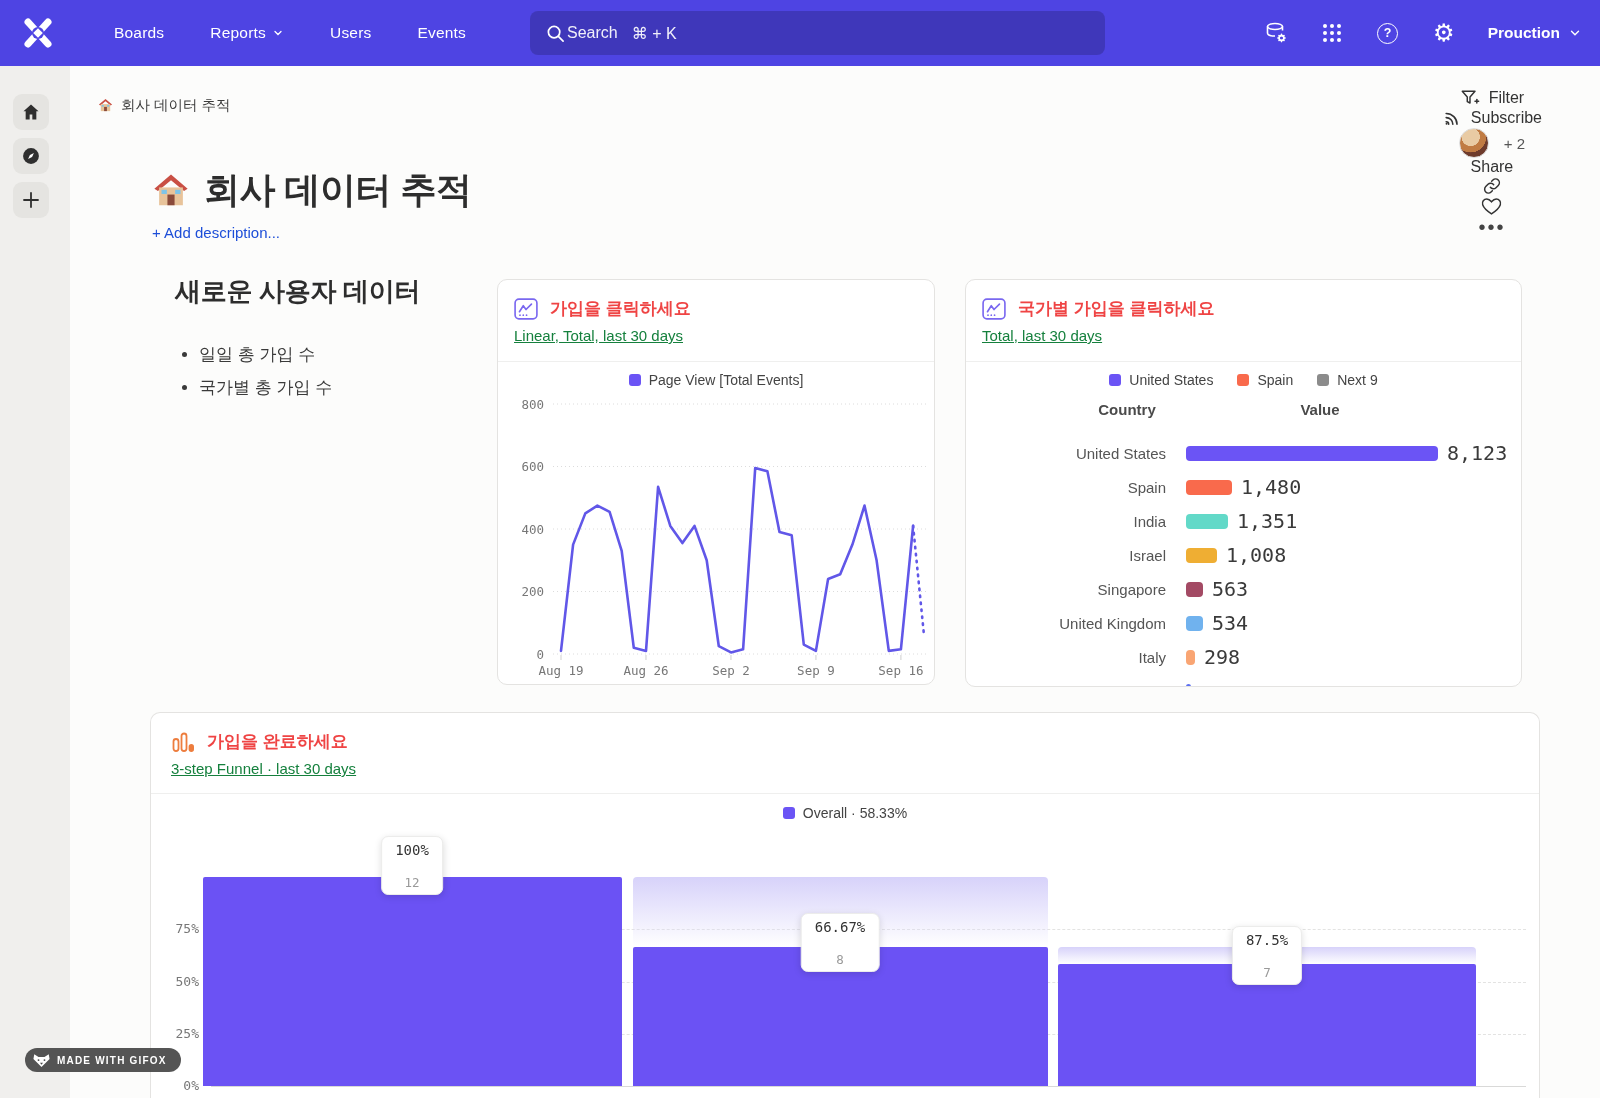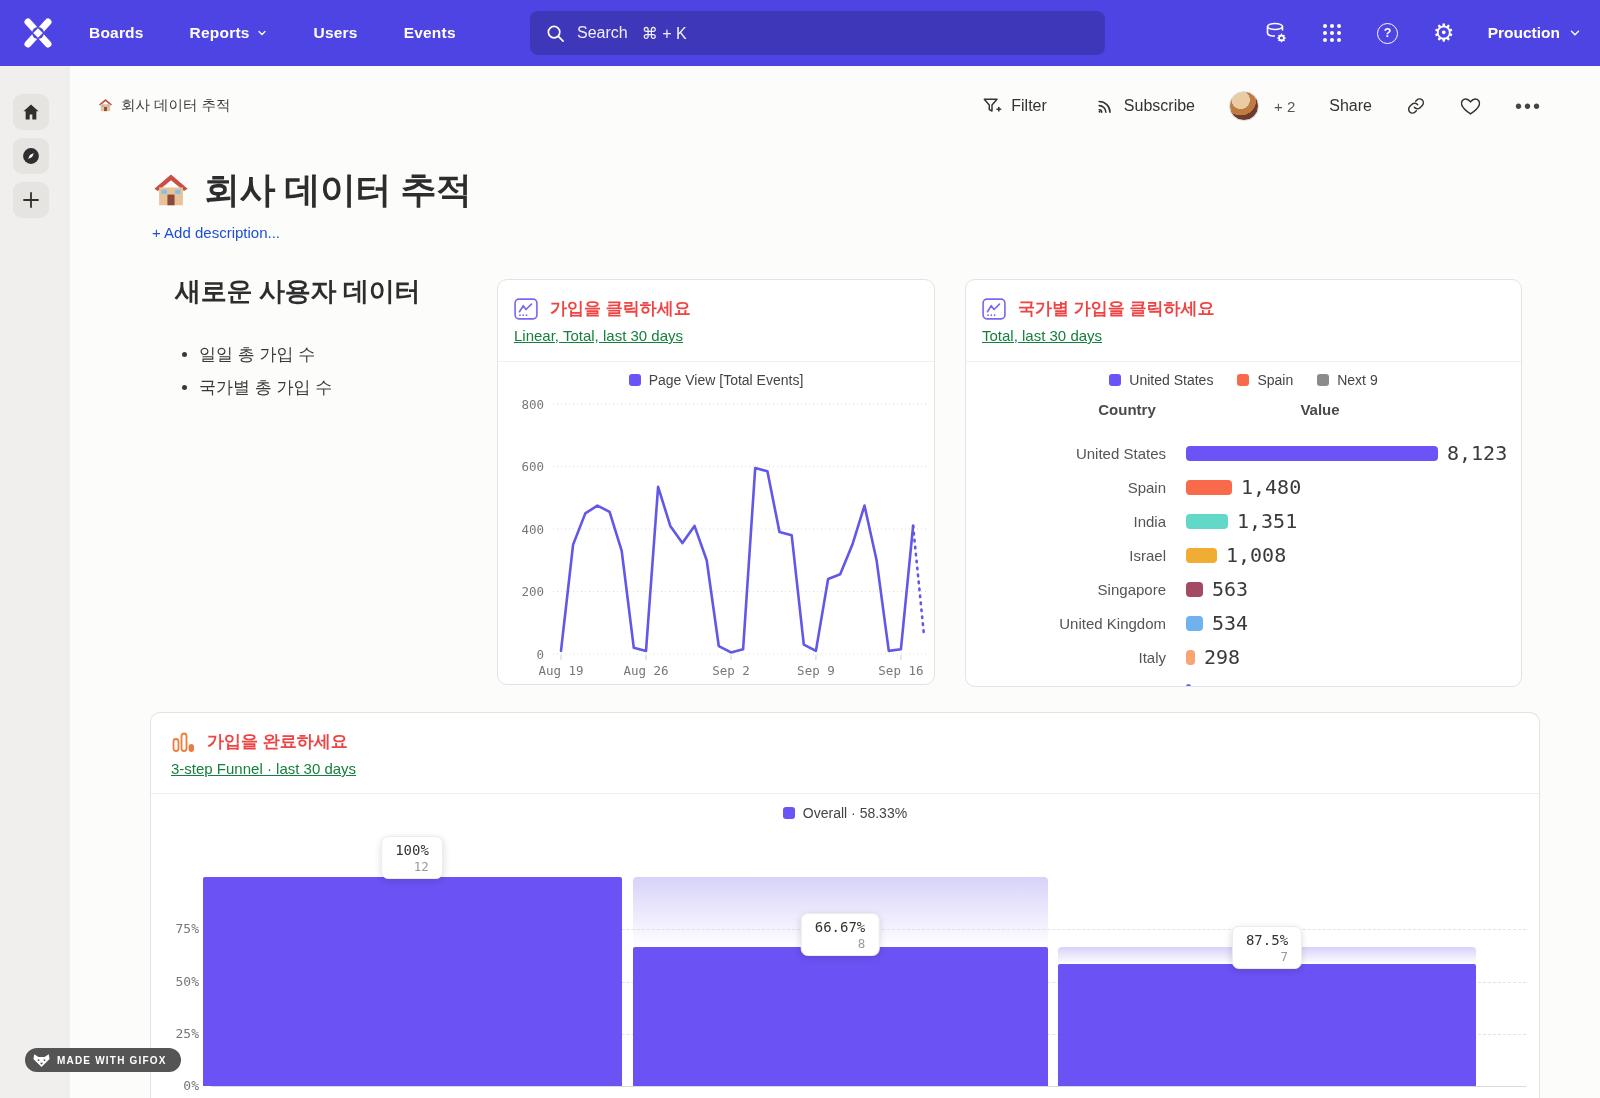--- a/index.html
+++ b/index.html
@@ -3,43 +3,43 @@
 <meta charset="utf-8">
 <style>
   * { margin:0; padding:0; box-sizing:border-box; }
   html,body { width:1600px; height:1098px; overflow:hidden; background:#fcfcfb;
     font-family:"Liberation Sans","DejaVu Sans",sans-serif; color:#2e2e2e; }
 
   
   .topnav { position:absolute; left:0; top:0; width:1600px; height:66px; background:#4e44e3;
     display:flex; align-items:center; z-index:20; }
   .logo { margin-left:20px; width:36px; height:36px; flex:0 0 auto; }
-  .nav-menu { display:flex; align-items:center; margin-left:33px; gap:46px;font-weight:bold; }
+  .nav-menu { display:flex; align-items:center; margin-left:58px; gap:46px; }
   .nav-item { color:#fff; font-size:15.5px; letter-spacing:.2px; display:flex; align-items:center; gap:6px; cursor:pointer; }
   .searchbar { position:absolute; left:530px; top:11px; width:575px; height:44px;
     background:rgba(0,0,0,0.18); border-radius:8px; display:flex; align-items:center; padding:0 16px; }
-  .searchbar .s-label { color:rgba(255,255,255,.92); font-size:16px; margin-left:12px; }
+  .searchbar .s-label { color:rgba(255,255,255,.92); font-size:16px; margin-left:2px; }
   .searchbar .s-short { color:rgba(255,255,255,.92); font-size:16px; margin-left:14px; }
   .nav-right { position:absolute; right:18px; top:0; height:66px; display:flex; align-items:center; gap:32px; }
   .nav-icon { width:24px; height:24px; color:#fff; display:flex; align-items:center; justify-content:center; cursor:pointer; }
   .help-circle { width:21px; height:21px; border:1.7px solid #fff; border-radius:50%;
     color:#fff; font-size:12.5px; font-weight:bold; display:flex; align-items:center; justify-content:center; }
   .gear-glyph { font-size:24px; color:#fff; line-height:1; }
   .project { display:flex; align-items:center; gap:8px; color:#fff; font-size:15.5px; font-weight:600; cursor:pointer; }
 
   
   .sidebar { position:absolute; left:0; top:66px; width:70px; height:1032px; background:#f0efed; z-index:10; }
   .side-btn { position:absolute; left:13px; width:36px; height:36px; border-radius:9px; background:#e5e4e1;
     display:flex; align-items:center; justify-content:center; color:#2f2f2f; cursor:pointer; }
 
   
   .main { position:absolute; left:70px; top:66px; width:1530px; height:1032px; }
   .breadcrumb { position:absolute; left:28px; top:30px; display:flex; align-items:center; gap:8px;
     font-size:14.5px; color:#3c3c3c; cursor:pointer; }
-  .toolbar { position:absolute; right:58px; top:22px; height:36px; display:flex; align-items:center; color:#333; }
+  .toolbar { position:absolute; right:58px; top:22px; height:36px; display:flex; align-items:center; color:#333;flex-direction:column; }
   .tb-item { display:flex; align-items:center; gap:9px; font-size:16px; cursor:pointer; }
   .tb-gap { width:34px; } .tb-gap-lg { width:48px; }
   .avatar { width:30px; height:30px; border-radius:50%;
     background:radial-gradient(circle at 38% 28%, #e9cba4 0 34%, #c07b43 35% 58%, #6e3b2c 59%);
     border:1px solid #ddd; cursor:pointer; }
   .plus2 { font-size:15px; color:#555; margin-left:6px; }
   .dots { font-size:20px; letter-spacing:2px; color:#444; cursor:pointer; }
 
   .page-title-row { position:absolute; left:82px; top:100px; display:flex; align-items:center; gap:14px; }
   .page-title { font-size:36px; font-weight:bold; color:#2d2d2d; letter-spacing:-.5px; }
@@ -81,21 +81,21 @@
   .f-grid { position:absolute; left:60px; width:1315px; height:0; border-top:1px dashed #e3e3e2; }
   .f-grid.zero { border-top:1px solid #d9d9d8; }
   .f-ylabel { position:absolute; left:0; width:48px; text-align:right;
     font-family:"DejaVu Sans Mono",monospace; font-size:13px; color:#777; }
   .f-bar { position:absolute; background:#6b52f4; border-radius:2px 2px 0 0; }
   .f-fade { position:absolute; border-radius:4px 4px 0 0;
     background:linear-gradient(to bottom, #d7d2fa 0%, rgba(255,255,255,0.04) 100%); }
   .f-box { position:absolute; transform:translateX(-50%); background:#fff; border:1px solid #ececeb;
     border-radius:7px; box-shadow:0 2px 7px rgba(0,0,0,.13); padding:5px 13px 4px; text-align:center; z-index:3; }
   .f-box .pct { font-family:"DejaVu Sans Mono",monospace; font-size:14px; color:#333; }
-  .f-box .cnt { font-family:"DejaVu Sans Mono",monospace; font-size:12.5px; color:#999; margin-top:1px;text-align:right; }
+  .f-box .cnt { font-family:"DejaVu Sans Mono",monospace; font-size:12.5px; color:#999; margin-top:17px; }
 
   
   .gifox { position:absolute; left:25px; top:1048px; height:24px; border-radius:12px;
     background:rgba(72,72,72,.93); display:flex; align-items:center; gap:7px; padding:0 14px 0 8px; z-index:40; }
   .gifox span { color:#fff; font-size:10px; font-weight:bold; letter-spacing:1.2px; }
 </style>
 </head>
 <body>
 
 <div class="topnav">

